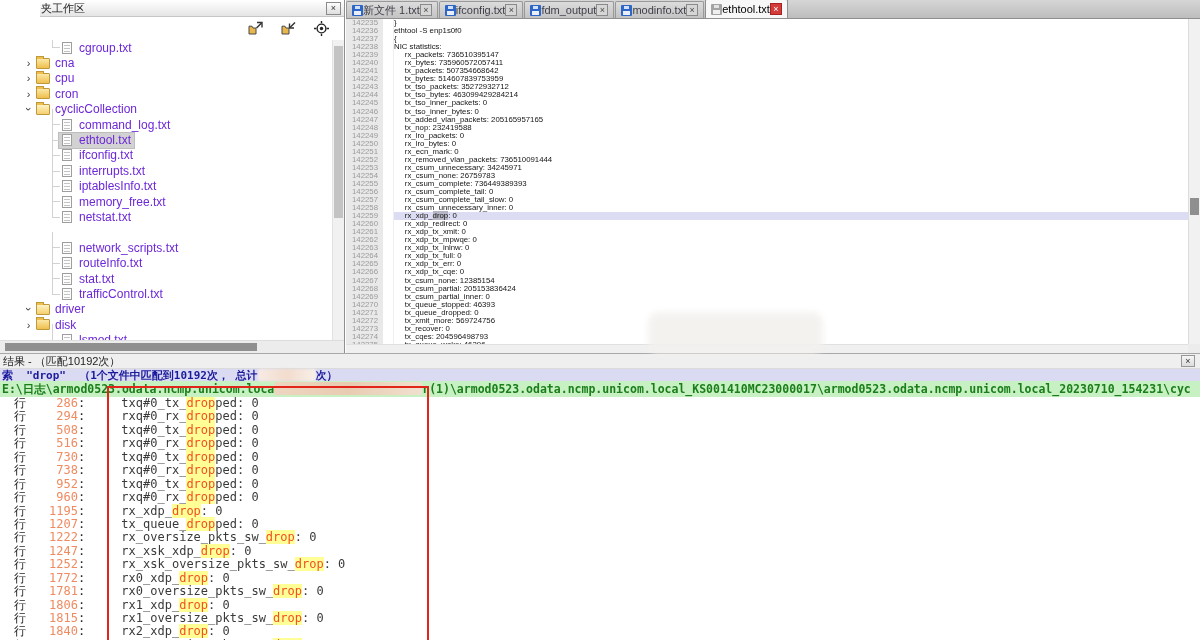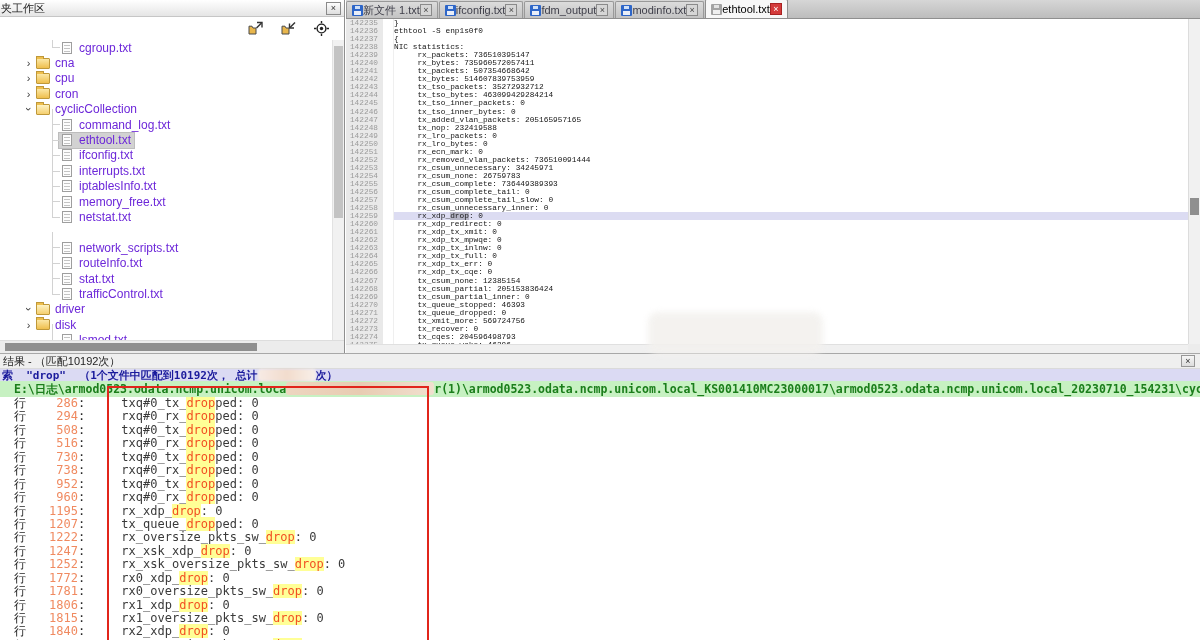--- a/index.html
+++ b/index.html
@@ -1,21 +1,21 @@
 <!DOCTYPE html>
 <html><head>
 <meta charset="utf-8">
 <style>
   * { margin:0; padding:0; box-sizing:border-box; }
   html,body { width:1200px; height:640px; overflow:hidden; }
   body { font-family:"Liberation Sans", sans-serif; background:#fff; }
   .screen { position:relative; width:1200px; height:640px; overflow:hidden; background:#fff; }
 
   
-  .left-panel { position:absolute; left:0; top:0; width:345px; height:353px; background:#fff; border-right:1px solid #8f8f8f; }
+  .left-panel { position:absolute; left:0; top:0; width:345px; height:353px; background:#fff; border-right:1px solid #8f8f8f;padding-left:40px; }
   .panel-titlebar { height:17px; background:linear-gradient(#ffffff,#e5e5e5); border-bottom:1px solid #c6c6c6; display:flex; align-items:center; font-size:11px; color:#1c1c1c; padding-left:1px; }
   .small-close { width:15px; height:13px; margin-left:auto; margin-right:3px; border:1px solid #8a8a8a; background:linear-gradient(#fdfdfd,#dedede); font-size:9px; line-height:11px; text-align:center; color:#333; cursor:default; }
   .panel-toolbar { height:23px; display:flex; justify-content:flex-end; align-items:center; gap:16px; padding-right:14px; background:#fff; }
   .tool-ico { width:17px; height:16px; display:flex; align-items:center; justify-content:center; }
 
   .tree { position:absolute; left:0; top:40px; right:12px; bottom:13px; overflow:hidden; font-size:12px; color:#6d28d9; }
   .tree-row { display:flex; align-items:center; height:15.4px; white-space:nowrap; }
   .tree-row.lv2 { padding-left:22px; }
   .tree-row.lv3 { padding-left:46px; }
   .chev { width:13px; height:100%; flex:none; display:flex; align-items:center; justify-content:center; font-size:11px; color:#3c3c3c; position:relative; }
@@ -44,40 +44,40 @@
   .tab.active { background:#f7f7f7; color:#000; height:19px; border-color:#8f8f8f; }
   .floppy { width:11px; height:11px; background:#2e66c8; border-radius:1px; position:relative; flex:none; }
   .floppy::before { content:""; position:absolute; top:1px; left:3px; width:5px; height:3px; background:#cfe0f8; }
   .floppy::after { content:""; position:absolute; bottom:1px; left:2px; width:7px; height:4px; background:#e9eef8; }
   .tab.active .floppy { background:#a3a3a3; }
   .tab.active .floppy::before { background:#e3e3e3; }
   .tab.active .floppy::after { background:#efefef; }
   .tab-close { width:12px; height:12px; font-size:9px; line-height:10px; text-align:center; color:#4a4a4a; border:1px solid #8a8a8a; background:#d6d6d6; }
   .tab.active .tab-close { background:#d43b3b; border-color:#a82222; color:#fff; }
 
-  .code-area { position:absolute; left:0; top:19px; right:12px; bottom:9px; overflow:hidden; font-family:Liberation Mono, monospace; font-size:7.8px; line-height:8.05px; }
+  .code-area { position:absolute; left:0; top:19px; right:12px; bottom:9px; overflow:hidden; font-family:Liberation Sans, sans-serif; font-size:7.8px; line-height:8.05px; }
   .ed-line { display:flex; height:8.05px; }
   .ed-line .ln { width:37px; flex:none; background:#e9e9e9; color:#9a9a9a; text-align:right; padding-right:5px; }
   .ed-line .bmargin { width:11px; flex:none; background:#fff; border-right:1px solid #efefef; }
   .ed-line .code { white-space:pre; color:#141414; flex:1; }
   .ed-line.cur { background:#dcdcf2; }
   .ed-line.cur .ln { background:#e9e9e9; }
   .wsel { background:#b5b5c6; }
   .wsel:empty { display:none; }
   .ed-vscroll { position:absolute; right:0; top:19px; width:12px; bottom:9px; background:#f1f1f1; border-left:1px solid #dcdcdc; }
   .ed-vscroll .thumb { position:absolute; left:1px; right:1px; top:179px; height:17px; background:#8f8f8f; }
   .ed-hscroll { position:absolute; left:0; right:12px; bottom:0; height:9px; background:#f0f0f0; border-top:1px solid #e0e0e0; }
   .scroll-corner { position:absolute; right:0; bottom:0; width:12px; height:9px; background:#ececec; }
 
   
   .results { position:absolute; left:0; top:353px; right:0; bottom:0; background:#fff; border-top:1px solid #a8a8a8; font-family:"DejaVu Sans Mono", monospace; }
   .res-header { height:15px; background:#efefef; border-bottom:1px solid #dadada; display:flex; align-items:center; font-family:Liberation Sans, sans-serif; font-size:11px; color:#1e1e1e; padding-left:3px; }
   .res-close { margin-left:auto; margin-right:5px; width:14px; height:12px; border:1px solid #979797; background:linear-gradient(#f6f6f6,#ddd); font-size:9px; line-height:10px; text-align:center; color:#333; }
   .res-search { height:12px; line-height:12px; background:#dbdaf3; color:#1a1a9c; font-weight:bold; font-size:11px; white-space:pre; padding-left:2px; }
-  .res-path { height:16px; line-height:16px; background:#c7f1c2; color:#1b7e1b; font-weight:bold; font-size:11.5px; white-space:pre; padding-left:14px; }
+  .res-path { height:16px; line-height:16px; background:#c7f1c2; color:#1b7e1b; font-weight:bold; font-size:11.5px; white-space:pre; padding-left:2px; }
   .res-rows { position:absolute; left:0; right:0; top:43px; bottom:0; overflow:hidden; }
   .res-row { display:flex; height:13.45px; line-height:13.45px; font-size:12px; color:#3a3a3a; white-space:pre; }
   .row-hang { padding-left:14px; color:#262626; }
   .row-num { width:52px; flex:none; text-align:right; color:#f08a60; }
   .row-colon { color:#262626; }
   .row-text { color:#3a3a3a; }
   .match { color:#f25022; background:#ffff96; }
 
   
   .annotation-rect { position:absolute; left:107px; top:386px; width:322px; height:260px; border:2px solid #e1251b; z-index:40; }

